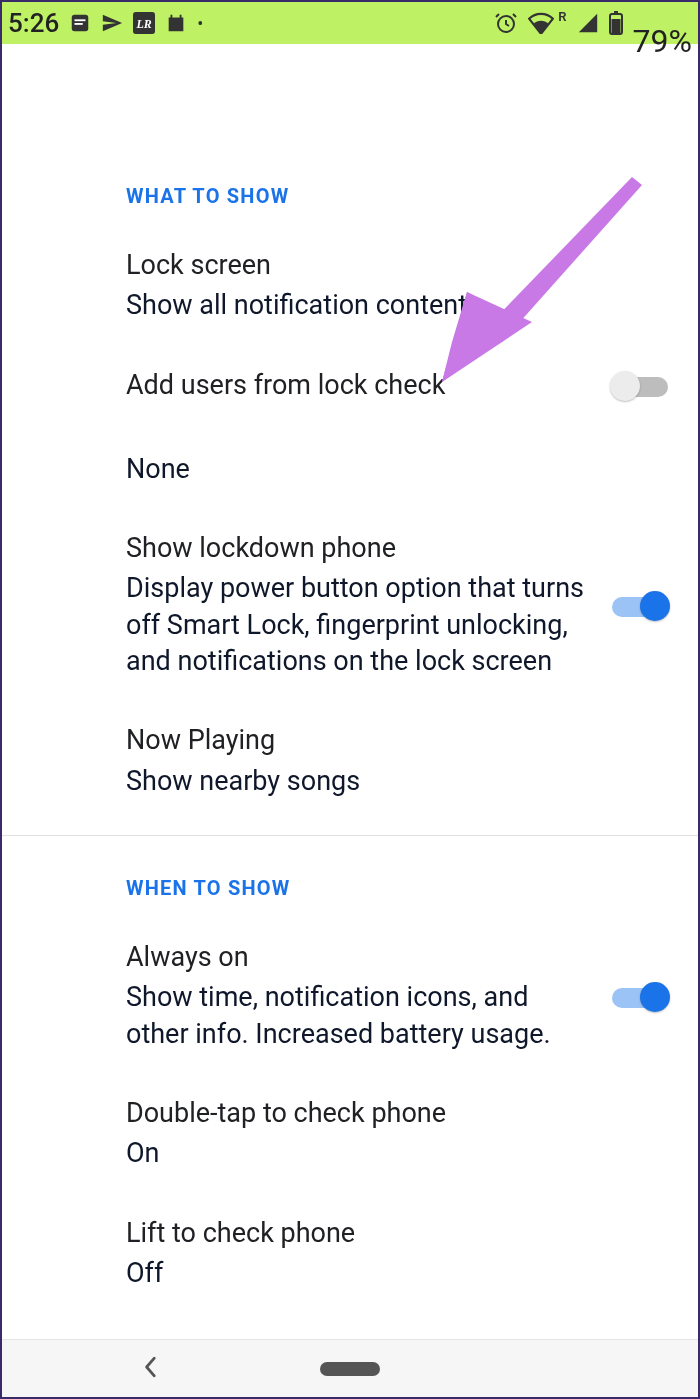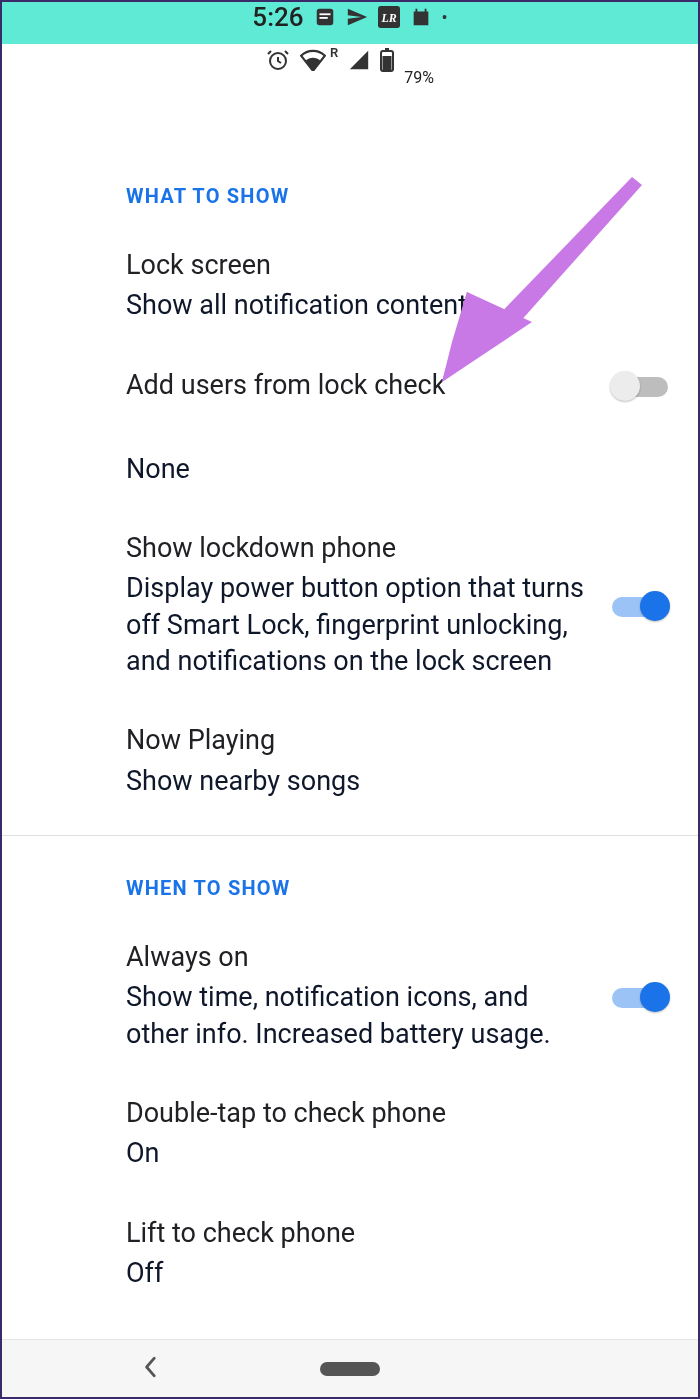--- a/index.html
+++ b/index.html
@@ -14,26 +14,25 @@
   .phone {
     position: absolute;
     top: 0; left: 0; right: 0; bottom: 0;
     background: #fff;
   }
   
   .status-bar {
     height: 42px;
     display: flex;
     align-items: center;
-    padding: 0 20px;
+    padding: 0 6px;
     font-size: 24px;
     color: #222;
     justify-content: space-between;
-    background: #5eead4;
-    flex-direction: column;
+    background: #bef264;
   }
   .status-left, .status-right { display: flex; align-items: center; gap: 10px; }
   .status-left .time { font-weight: 500; font-size: 26px; }
   .sb-icon { display:inline-flex; align-items:center; justify-content:center; }
   .sb-icon svg { display:block; }
   
   .app-bar {
     height: 100px;
     display: flex;
     align-items: center;
@@ -177,21 +176,21 @@
             <path d="M2 22h20V2L2 22z"></path>
           </svg>
       </span>
       <span class="sb-icon">
         <svg width="14" height="24" viewBox="0 0 14 24" fill="#333">
             <rect x="1" y="3" width="12" height="20" rx="2" fill="none" stroke="#333" stroke-width="2"></rect>
             <rect x="5" y="0" width="4" height="3"></rect>
             <rect x="2.5" y="8" width="9" height="14"></rect>
           </svg>
       </span>
-      <span style="font-size:16px;margin-top:36px;">79%</span>
+      <span style="font-size:32px;margin-top:36px;">79%</span>
     </div>
   </div>
 
 
   <div class="content">
 
     <div class="section-header">WHAT TO SHOW</div>
 
     <div class="item">
       <div class="text">

